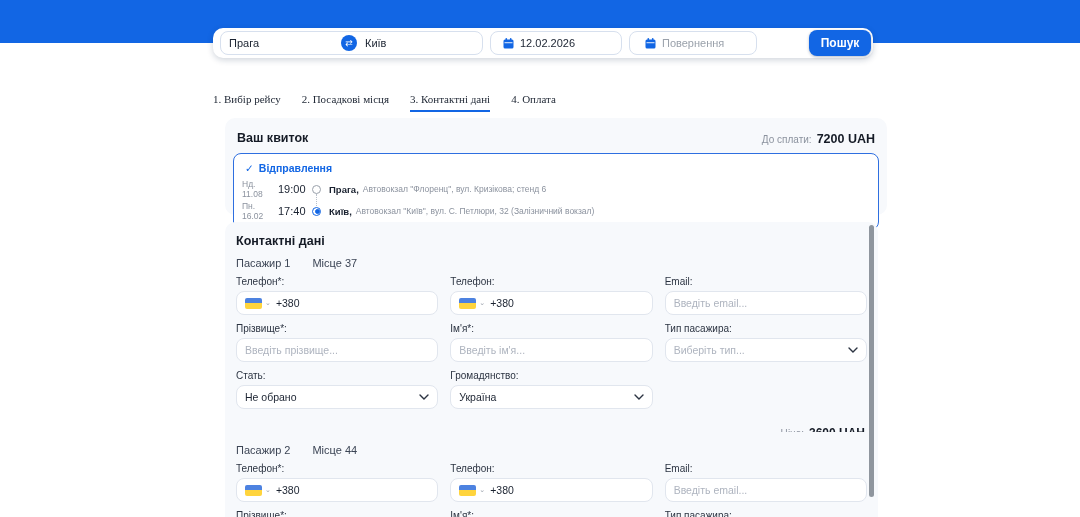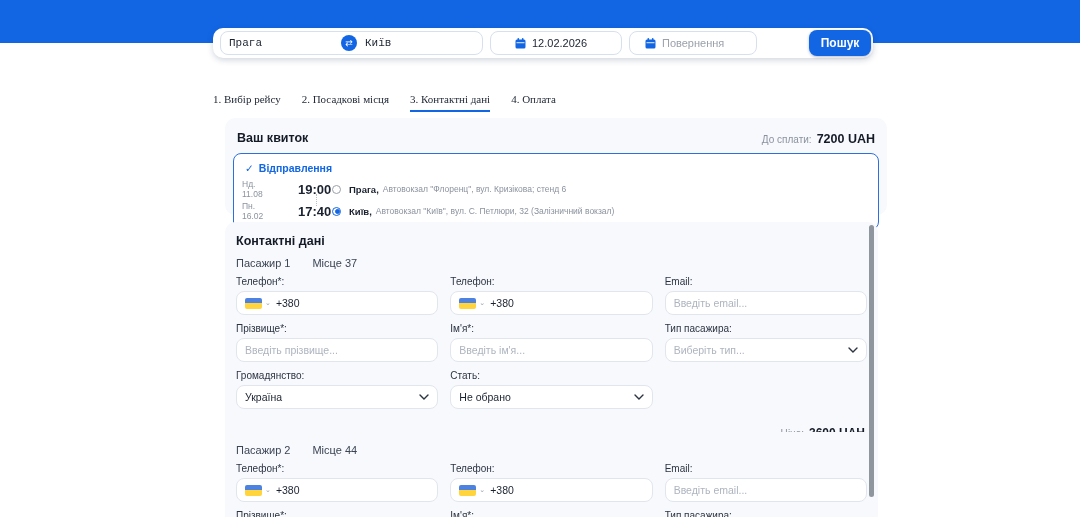--- a/index.html
+++ b/index.html
@@ -8,24 +8,24 @@
 
   
   .topbar { position:absolute; left:0; top:0; width:1080px; height:43px; background:#1266e4; }
   .search-panel { position:absolute; left:213px; top:28px; width:660px; height:30px;
     background:#fff; border-radius:10px; box-shadow:0 2px 6px rgba(13,38,76,.2);
     display:flex; align-items:center; padding:0 2px 0 7px; gap:7px; }
   .pill { height:24px; border:1px solid #d7e0ee; border-radius:8px; background:#fff;
     display:flex; align-items:center; }
   .route-pill { width:263px; padding:0 8px; }
   .route-pill input { border:none; outline:none; width:104px; font-size:11px;
-    font-family:Liberation Mono, monospace; color:#1a2230; background:transparent; }
+    font-family:Liberation Sans, sans-serif; color:#1a2230; background:transparent; }
   .swap { width:16px; height:16px; border-radius:50%; background:#1266e4; color:#fff;
     font-size:9px; line-height:16px; text-align:center; flex:0 0 auto; margin:0 8px; cursor:pointer; }
-  .date-pill { width:132px; padding:0 24px; gap:6px; }
+  .date-pill { width:132px; padding:0 12px; gap:6px; }
   .ret-pill  { width:128px; padding:0 15px; gap:6px; }
   .date-pill span { font-size:11px; color:#1a2230; }
   .ret-pill span { font-size:11px; color:#9aa1ab; }
   .cal { flex:0 0 auto; display:block; }
   .search-btn { flex:1; height:26px; background:#1266e4; border:none; border-radius:8px;
     color:#fff; font-size:12px; font-family:inherit; font-weight:700; cursor:pointer;
     box-shadow:0 1px 3px rgba(13,38,76,.3);margin-left:45px; }
 
   
   .steps { position:absolute; left:213px; top:93px; display:flex; gap:21px; font-size:11px;
@@ -40,21 +40,21 @@
   .ticket-title { font-size:12.5px; font-weight:700; color:#151b26; }
   .pay-label { font-size:10px; color:#8b929e; margin-right:5px; }
   .pay-value { font-size:12.5px; font-weight:700; color:#151b26; }
   .route-card { margin:0 8px; background:#fff; border:1px solid #2e6fe0; border-radius:8px;
     padding:6px 8px 7px; }
   .direction { font-size:10.5px; font-weight:700; color:#1266e4; margin:2px 0 4px 3px; }
   .direction .check { margin-right:5px; font-weight:400; }
   .timeline { position:relative; }
   .stop-row { display:flex; align-items:center; height:22px; }
   .stop-day { width:36px; font-size:8.5px; color:#8b929e; flex:0 0 auto; }
-  .stop-time { width:26px; font-size:13px; font-weight:700; color:#1a2230; flex:0 0 auto;margin-left:20px; }
+  .stop-time { width:26px; font-size:11px; font-weight:400; color:#1a2230; flex:0 0 auto; }
   .dot { width:9px; height:9px; border-radius:50%; background:#fff; flex:0 0 auto;
     margin:0 8px 0 8px; position:relative; z-index:1; }
   .dot.open { border:1.5px solid #9aa1ab; }
   .dot.filled { border:1.5px solid #1266e4; }
   .dot.filled::after { content:""; position:absolute; left:1.5px; top:1.5px; width:3px; height:3px;
     border:1.5px solid #1266e4; border-radius:50%; background:#1266e4; }
   .connector { position:absolute; left:74px; top:16px; height:12px; border-left:1px dotted #b9c0ca; }
   .stop-city { font-size:9.5px; font-weight:700; color:#1a2230; margin-right:4px; }
   .stop-station { font-size:8.5px; color:#8b929e; }
 
@@ -203,37 +203,37 @@
       <div class="f-input select">
         <span class="sel-placeholder">Виберіть тип...</span>
         <svg width="10" height="6" viewBox="0 0 10 6">
             <path d="M1 1l4 4 4-4" stroke="#2c3442" stroke-width="1.4" fill="none" stroke-linecap="round"></path>
           </svg>
       </div>
     </div>
   </div>
   <div class="grid">
     <div class="col">
+      <div class="f-label">Стать:</div>
+      <div class="f-input select">
+        <span class="sel-value">Не обрано</span>
+        <svg width="10" height="6" viewBox="0 0 10 6">
+            <path d="M1 1l4 4 4-4" stroke="#2c3442" stroke-width="1.4" fill="none" stroke-linecap="round"></path>
+          </svg>
+      </div>
+    </div>
+    <div class="col">
       <div class="f-label">Громадянство:</div>
       <div class="f-input select">
         <span class="sel-value">Україна</span>
         <svg width="10" height="6" viewBox="0 0 10 6">
             <path d="M1 1l4 4 4-4" stroke="#2c3442" stroke-width="1.4" fill="none" stroke-linecap="round"></path>
           </svg>
       </div>
     </div>
-    <div class="col">
-      <div class="f-label">Стать:</div>
-      <div class="f-input select">
-        <span class="sel-value">Не обрано</span>
-        <svg width="10" height="6" viewBox="0 0 10 6">
-            <path d="M1 1l4 4 4-4" stroke="#2c3442" stroke-width="1.4" fill="none" stroke-linecap="round"></path>
-          </svg>
-      </div>
-    </div>
     <div class="col"></div>
   </div>
   <div class="price-row">
     <span class="price-label">Ціна:</span><span class="price-value">3600 UAH</span>
   </div>
 </div>
 
 <div class="card p2-card">
   <div class="pass-row">
     <span>Пасажир 2</span>

